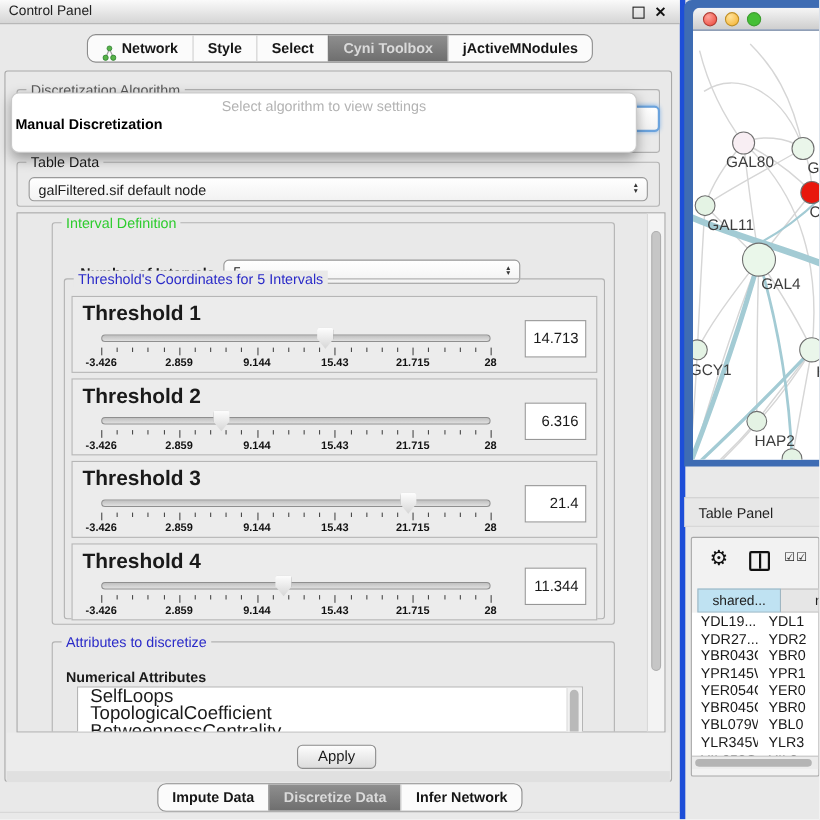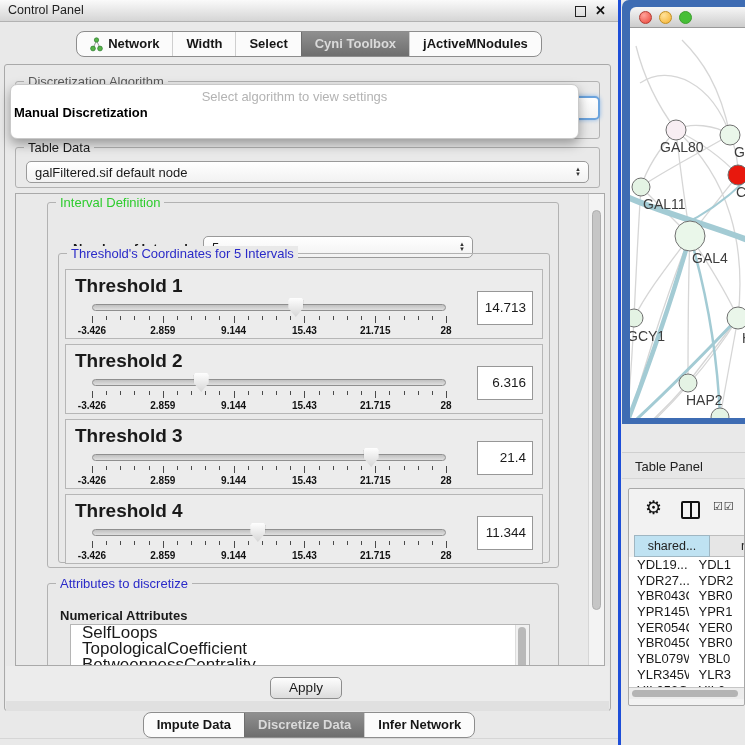--- a/index.html
+++ b/index.html
@@ -1,27 +1,27 @@
 <!DOCTYPE html>
 <html><head>
 <meta charset="utf-8">
 <style>
   html,body{margin:0;padding:0;}
   #app{position:relative;width:745px;height:745px;background:#e9e9e9;font-family:"Liberation Sans",sans-serif;overflow:hidden;color:#1a1a1a;}
   
-  #left-window{position:absolute;left:0;top:0;width:618px;height:745px;background:#e9e9e9;border-right:3px solid #1d4ed8;}
+  #left-window{position:absolute;left:0;top:0;width:618px;height:745px;background:#e9e9e9;border-right:5px solid #1d4ed8;}
   #titlebar{position:absolute;left:0;top:0;width:100%;height:22px;background:linear-gradient(#fafafa,#d5d5d5);border-bottom:1px solid #b2b2b2;box-sizing:border-box;}
   #titlebar .title{position:absolute;left:8px;top:0;line-height:21px;font-size:12.5px;color:#222;}
   .float-icon{position:absolute;right:32px;top:6px;width:9px;height:9px;border:1.5px solid #222;background:transparent;}
   .close-icon{position:absolute;right:12px;top:0;line-height:21px;font-size:13px;font-weight:bold;color:#111;}
   
   .tabbar-row{position:absolute;left:0;width:618px;display:flex;justify-content:center;}
   .tabbar{display:inline-flex;border:1px solid #8d8d8d;border-radius:8px;overflow:hidden;background:#fbfbfb;height:24px;}
   .tab{padding:0 13px;line-height:24px;font-size:13px;font-weight:bold;color:#161616;border-left:1px solid #cfcfcf;display:flex;align-items:center;gap:5px;}
-  .tab:first-child{border-left:none;}
+  .tab:first-child{border-left:none;align-items:flex-end;}
   .tab.selected{background:linear-gradient(#8f8f8f,#6e6e6e);color:#dadada;border-left-color:#6e6e6e;}
   
   #outer-panel{position:absolute;left:4px;top:64px;width:607px;height:647px;border:1px solid #a9a9a9;border-radius:3px;background:#e9e9e9;box-sizing:border-box;}
   .groupbox{position:absolute;border:1px solid #b2b2b2;border-radius:3px;box-sizing:border-box;}
   .glabel{position:absolute;top:-8px;left:8px;background:#e9e9e9;padding:0 4px;font-size:13px;white-space:nowrap;}
   .combo{position:absolute;background:linear-gradient(#ffffff,#f2f2f2);border:1px solid #9a9a9a;border-radius:5px;font-size:13px;box-sizing:border-box;}
   .combo .cval{position:absolute;left:8px;top:0;bottom:0;display:flex;align-items:center;white-space:nowrap;}
   .combo .spin{position:absolute;right:7px;top:0;bottom:0;display:flex;flex-direction:column;justify-content:center;font-size:6px;line-height:5px;color:#333;}
   
   #algo-popup{position:absolute;left:10px;top:84px;width:567px;height:53px;background:#fff;border:1px solid #c9c9c9;border-radius:7px;box-shadow:0 5px 12px rgba(0,0,0,.35);z-index:50;overflow:hidden;}
@@ -104,21 +104,21 @@
           <svg class="net-icon" viewBox="0 0 13 15">
             <line x1="6.5" y1="3.5" x2="3.2" y2="11" stroke="#999" stroke-width="1"></line>
             <line x1="6.5" y1="3.5" x2="10" y2="11" stroke="#999" stroke-width="1"></line>
             <circle cx="6.5" cy="3" r="2.2" fill="#57b347" stroke="#2e7d32" stroke-width="0.7"></circle>
             <circle cx="3" cy="11.5" r="2.4" fill="#57b347" stroke="#2e7d32" stroke-width="0.7"></circle>
             <circle cx="10" cy="11.5" r="2.4" fill="#57b347" stroke="#2e7d32" stroke-width="0.7"></circle>
           </svg>
           <span>Network</span>
         </div>
         <div class="tab">
-            <span>Width</span>
+            <span>Style</span>
           </div>
         <div class="tab">
             <span>Select</span>
           </div>
         <div class="tab selected">
             <span>Cyni Toolbox</span>
           </div>
         <div class="tab">
             <span>jActiveMNodules</span>
           </div>

